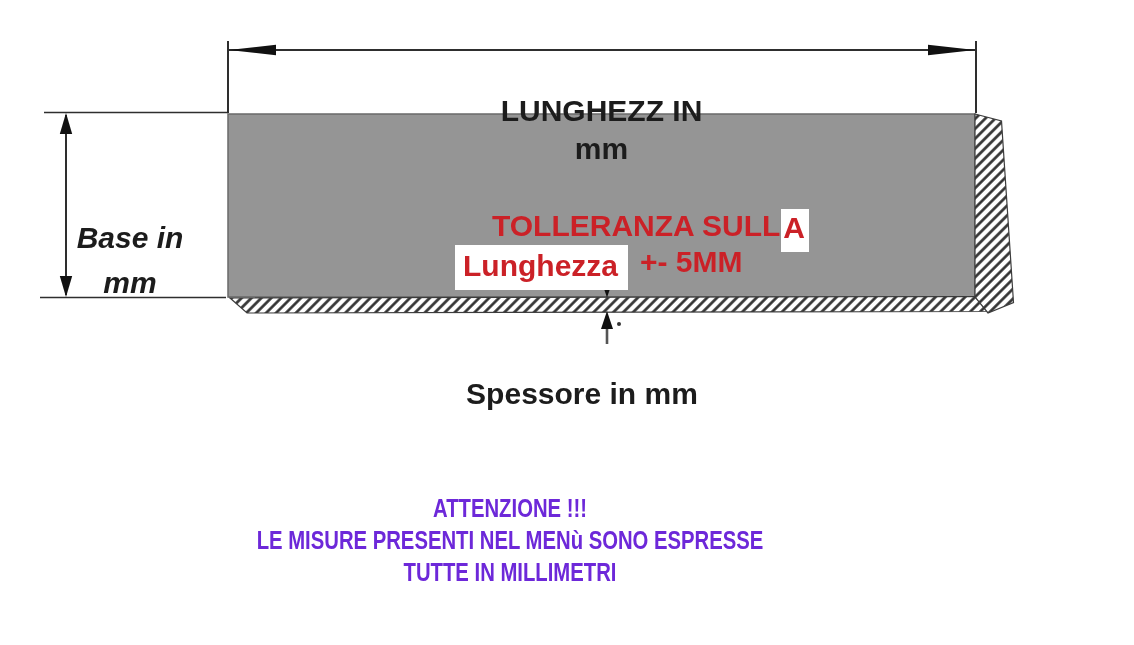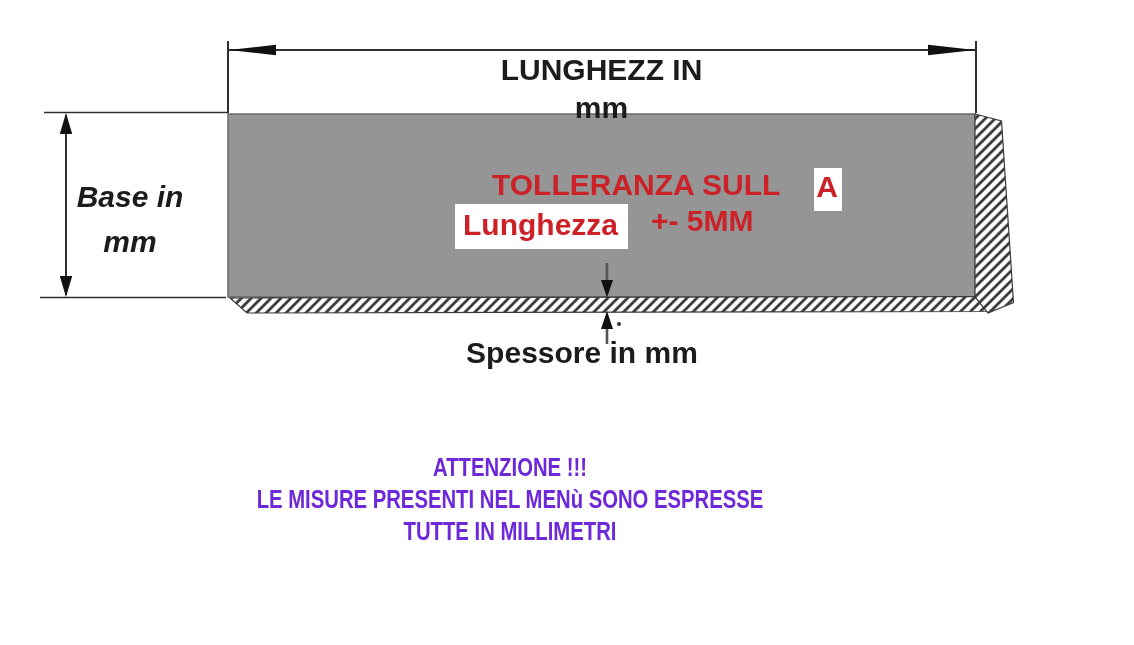--- a/index.html
+++ b/index.html
@@ -5,43 +5,42 @@
   html,body{margin:0;padding:0;background:#ffffff;}
   #stage{
     position:relative;
     width:1134px;height:645px;
     background:#ffffff;
     overflow:hidden;
     font-family:"Liberation Sans", sans-serif;
     color:#1c1c1c;
   }
   #diagram-svg{position:absolute;left:0;top:0;z-index:1;}
-  .abs{position:absolute;z-index:2;}
+  .abs{position:absolute;z-index:2;margin-top:41px;}
 
   
   .dim-label{
     font-size:30px;font-weight:600;line-height:1.08;
     color:#1c1c1c;text-align:center;letter-spacing:0px;
   }
   #length-label-1{left:228px;top:54px;width:747px;}
   #length-label-2{left:228px;top:92px;width:747px;}
   #base-label{left:36px;top:174px;width:188px;line-height:45px;font-style:italic;}
   #thickness-label{left:425px;top:337px;width:314px;}
 
   
   .red-text{
     font-size:30px;font-weight:bold;color:#cb2127;line-height:1.1;
     white-space:nowrap;
-    gap:33px;
   }
   #tolerance-line1{left:492px;top:168px;display:flex;align-items:flex-start;}
   #tolerance-line1 .boxed{
     background:#ffffff;padding:2px 4px 8px 2px;margin-left:1px;
   }
-  #tolerance-line2{left:455px;top:204px;display:flex;align-items:flex-start;gap:23px;}
+  #tolerance-line2{left:455px;top:204px;display:flex;align-items:flex-start;gap:12px;}
   #tolerance-line2 .boxed{
     background:#ffffff;padding:4px 10px 8px 8px;
   }
 
   
   #notice{
     left:150px;top:451px;width:720px;text-align:center;color:#6d28d9;
   }
   .notice-line{
     font-size:26px;font-weight:bold;line-height:32px;

